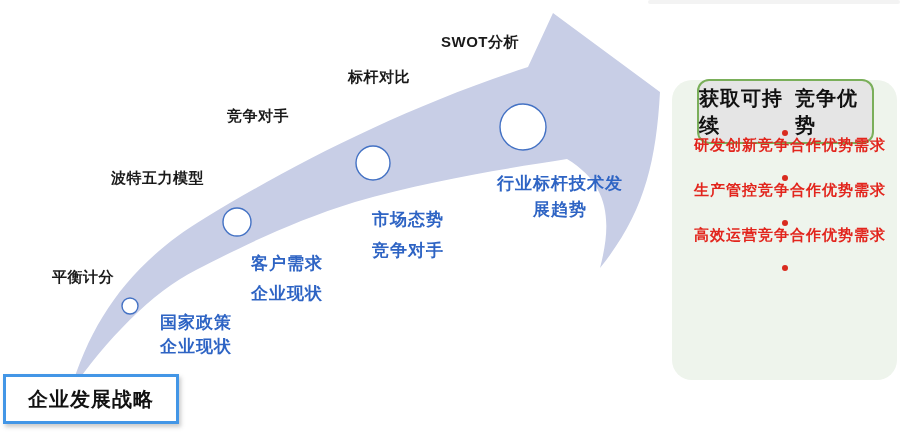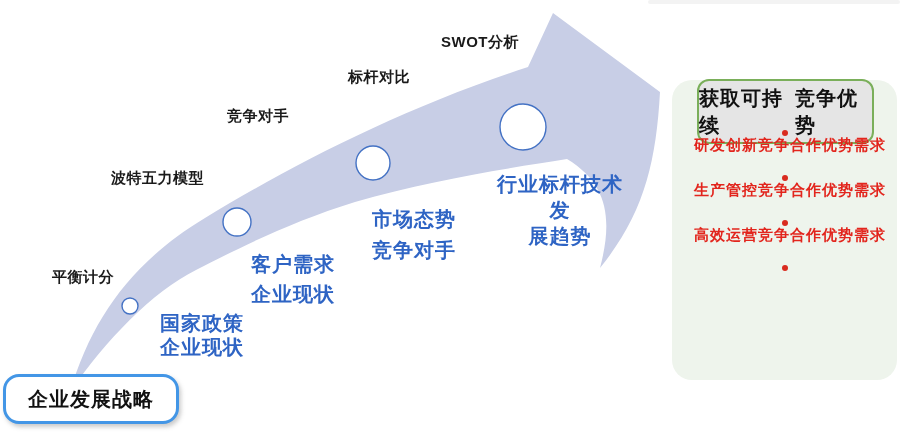--- a/index.html
+++ b/index.html
@@ -14,31 +14,31 @@
     position:absolute;font-size:15px;font-weight:bold;color:#1a1a1a;
     letter-spacing:0.5px;white-space:nowrap;
   }
   .stage-0{left:52px;top:268px;}
   .stage-1{left:111px;top:169px;}
   .stage-2{left:227px;top:107px;}
   .stage-3{left:348px;top:68px;}
   .stage-4{left:441px;top:33px;}
   
   .input-label{
-    position:absolute;font-size:20px;font-weight:bold;color:#2e64c4;
+    position:absolute;font-size:17px;font-weight:bold;color:#2e64c4;
     letter-spacing:1px;white-space:nowrap;
   }
   .input-0{left:160px;top:311px;line-height:24px;}
   .input-1{left:251px;top:249px;line-height:30px;}
   .input-2{left:372px;top:204px;line-height:31px;}
   .input-3{left:490px;top:171px;line-height:26px;width:140px;text-align:center;white-space:normal;}
   
   #strategy-box{
     position:absolute;left:3px;top:374px;width:170px;height:44px;
-    background:#ffffff;border:3px solid #4396e6;border-radius:16px;
+    background:#ffffff;border:3px solid #4396e6;border-radius:0;
     box-shadow:2px 3px 4px rgba(140,140,140,0.45);
     display:flex;align-items:center;justify-content:center;
   }
   #strategy-box span{font-size:20px;font-weight:bold;color:#111;letter-spacing:1px;}
   
   #result-panel{
     position:absolute;left:672px;top:80px;width:225px;height:300px;
     background:#eef4ec;border-radius:20px;
   }
   #result-title{

